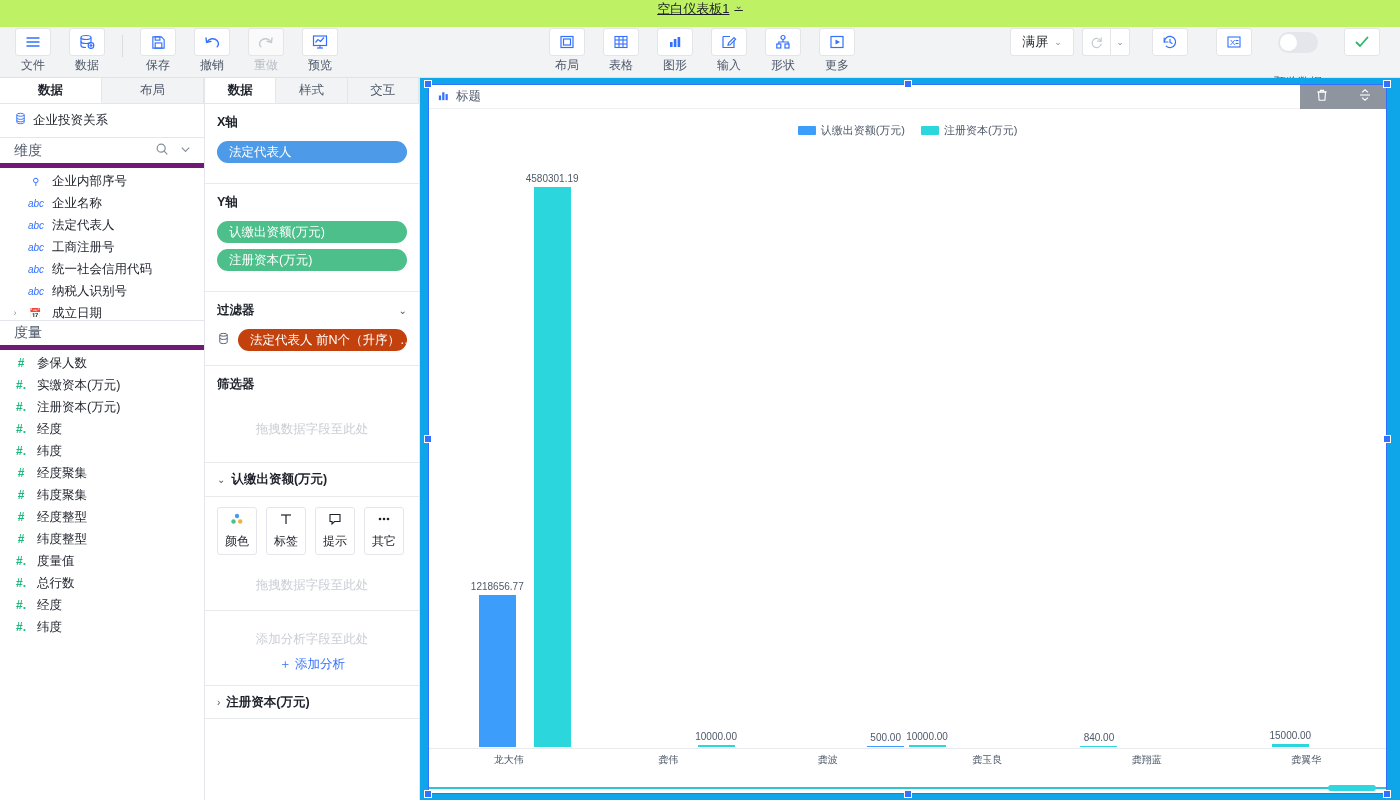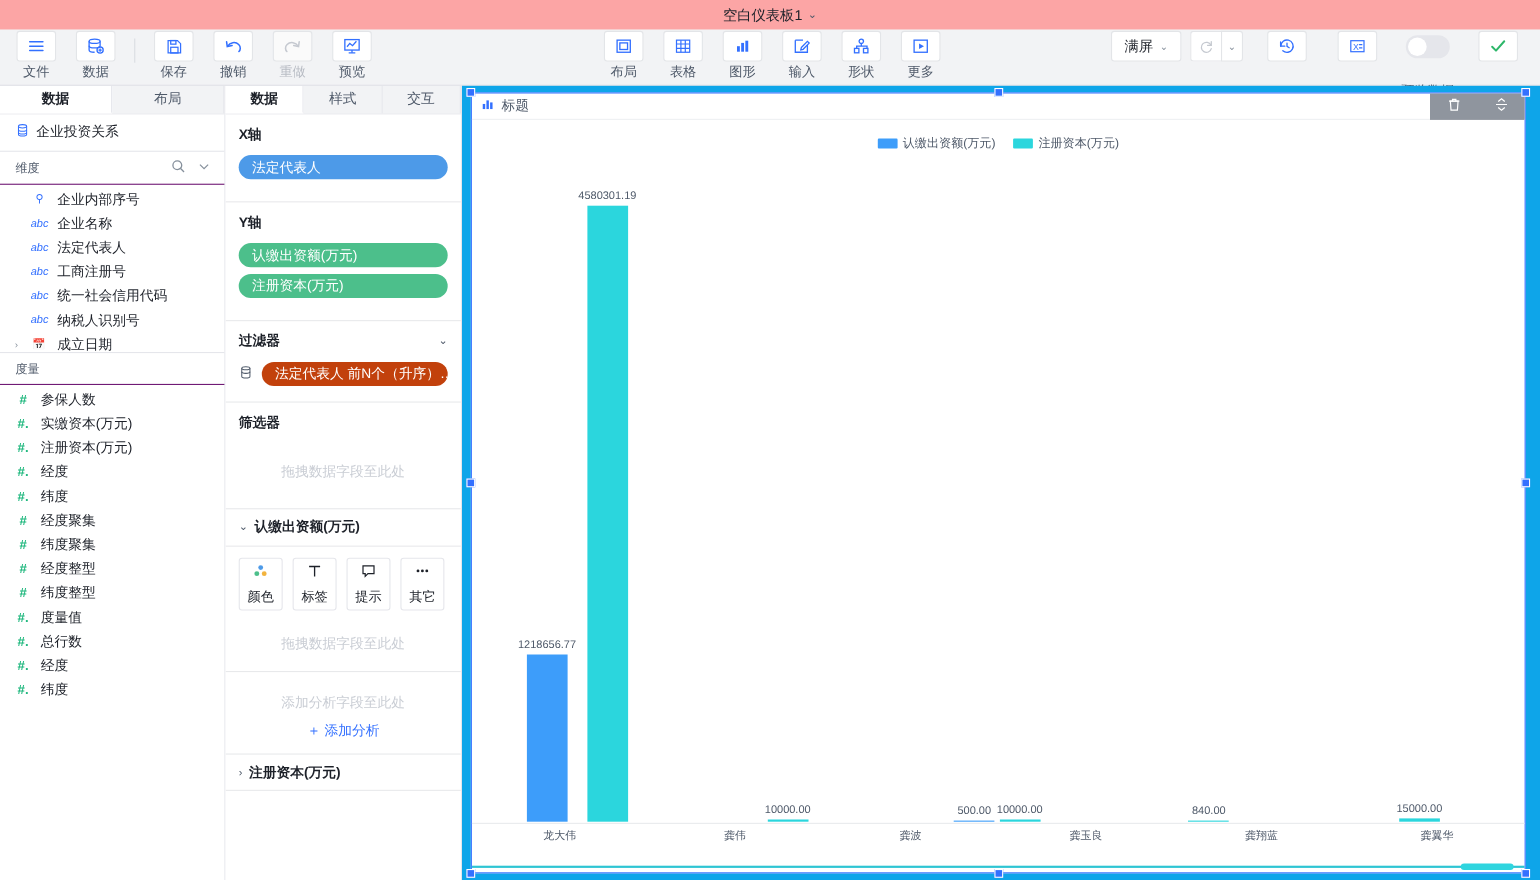--- a/index.html
+++ b/index.html
@@ -3,23 +3,23 @@
 <meta charset="utf-8">
 <style>
   * { box-sizing: border-box; margin: 0; padding: 0; }
   html, body {
     width: 1400px; height: 800px;
     font-family: "Liberation Sans", "DejaVu Sans", sans-serif;
     background: #f2f3f5; color: #333; overflow: hidden;
   }
   
   .titlebar {
-    height: 27px; background: #fca5a5;
-    display: flex; align-items: center; justify-content: center;
-    font-size: 13px; color: #1d2129;
+    height: 27px; background: #bef264;
+    display: flex; justify-content: center;
+    font-size: 13px; color: #1d2129; text-decoration: underline;
   }
   .titlebar .chev { margin-left: 5px; font-size: 10px; color: #4e5969; }
   
   .toolbar {
     height: 51px; background: #f2f3f5;
     display: flex; align-items: flex-start;
     border-bottom: 1px solid #e0e2e6;
     position: relative;
   }
   .tgroup { display: flex; align-items: flex-start; }
@@ -80,22 +80,22 @@
   }
   .tab.active { background: #fff; color: #1d2129; font-weight: bold; border-bottom: 1px solid #fff; }
   .ds-list { padding: 3px 0 4px 0; border-bottom: 1px solid #e5e6eb; }
   .ds-item {
     height: 26px; display: flex; align-items: center; gap: 6px;
     padding-left: 14px; font-size: 12.5px; color: #1d2129; cursor: pointer;
   }
   .ds-item.sel { background: #dce8fd; }
   .sect-hd {
     height: 30px; display: flex; align-items: center;
-    padding: 0 12px 0 14px; font-size: 11px; color: #4e5969;
-    border-bottom: 1px solid #701a75;
+    padding: 0 12px 0 14px; font-size: 14px; color: #4e5969;
+    border-bottom: 5px solid #701a75;
   }
   .sect-hd .sp { flex: 1; }
   .sect-hd .ico { color: #86909c; margin-left: 10px; cursor: pointer; }
   .field-list { overflow: hidden; }
   .fld {
     height: 22px; display: flex; align-items: center; gap: 5px;
     font-size: 12.5px; color: #1d2129; padding-left: 10px; cursor: pointer;
   }
   .fld .arw { width: 10px; font-size: 9px; color: #86909c; text-align: center; }
   .fld .ty { width: 22px; font-size: 10px; color: #3370ff; text-align: center; font-style: italic; }

